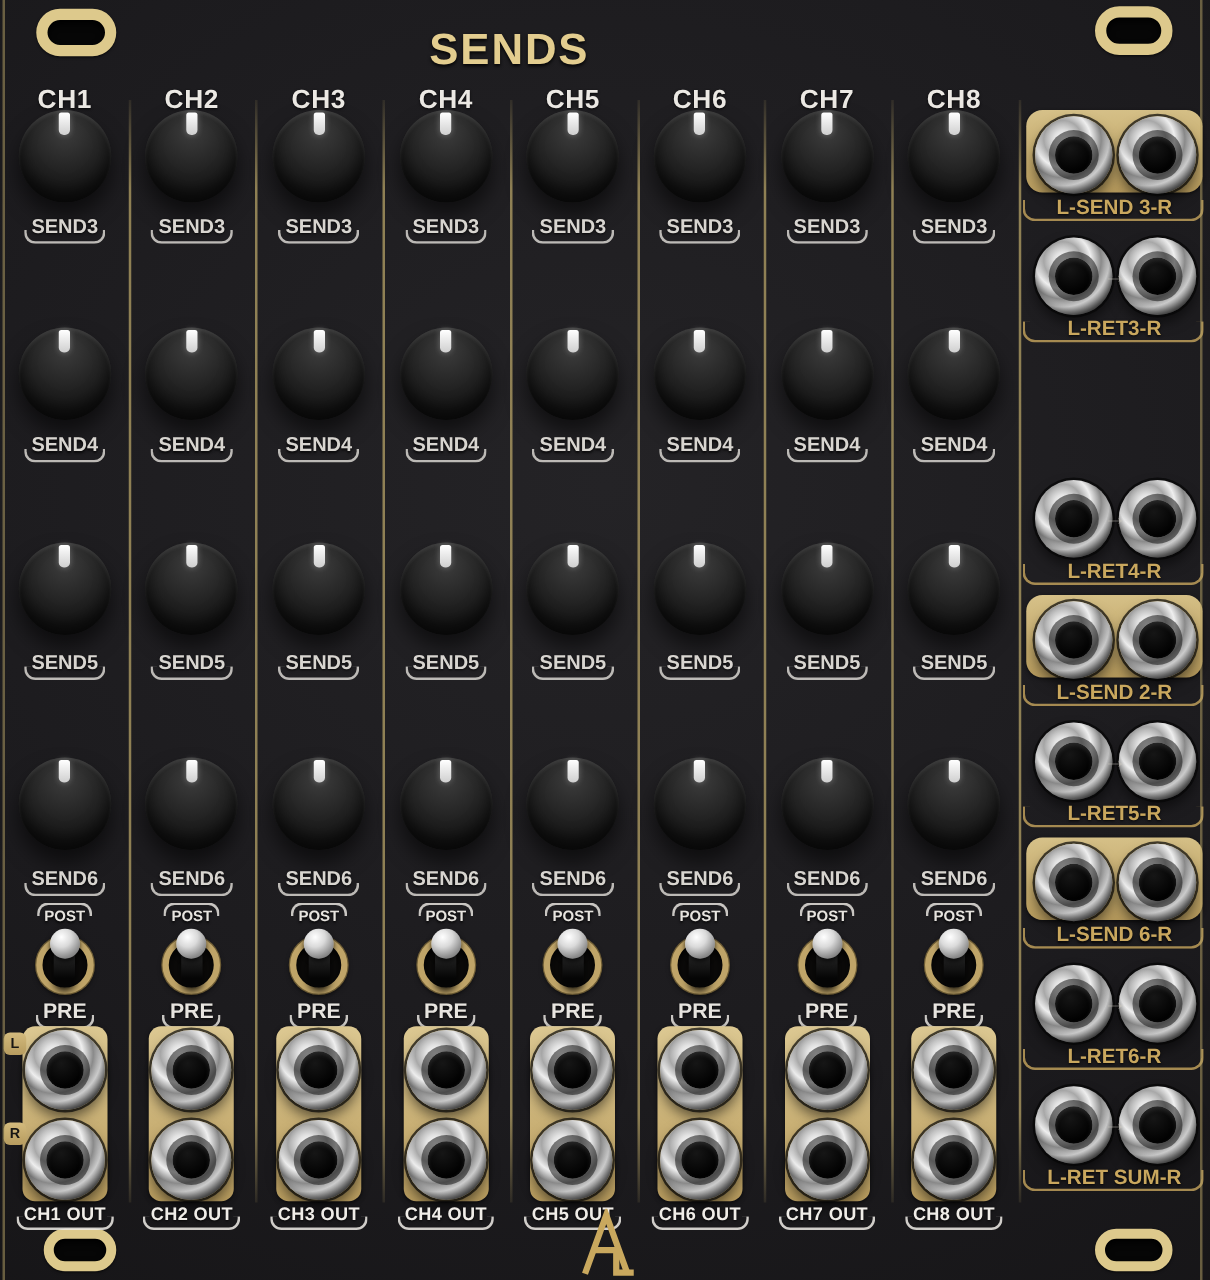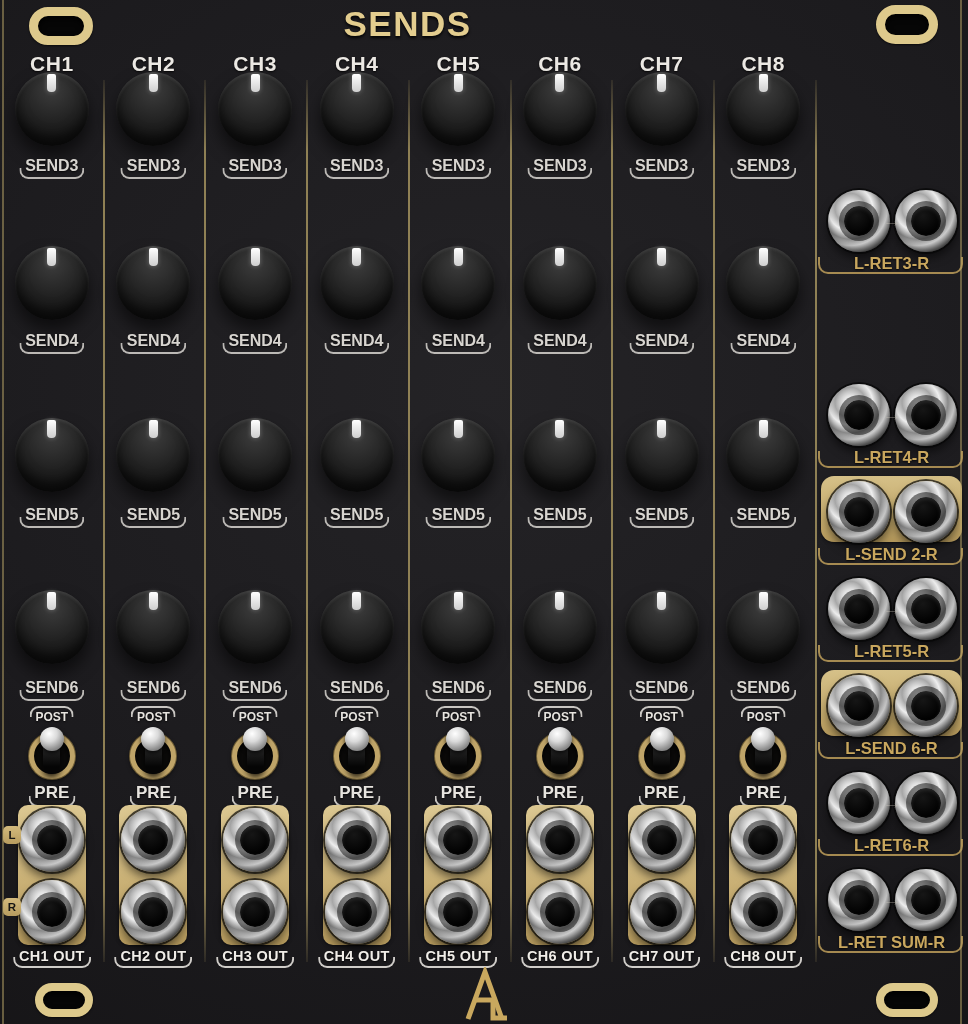--- a/index.html
+++ b/index.html
@@ -21,26 +21,26 @@
   .screw {
     position:absolute; border-radius:999px; border:9px solid #ddc98c; background:#060606;
     box-shadow: inset 0 3px 6px rgba(0,0,0,.95), 0 1px 2px rgba(0,0,0,.6);
   }
   .screw.tl { left:29px; top:7px;  width:64px; height:38px; }
   .screw.tr { left:876px; top:5px; width:62px; height:39px; }
   .screw.bl { left:35px; top:983px; width:58px; height:34px; border-width:8px; }
   .screw.br { left:876px; top:983px; width:62px; height:34px; border-width:8px; }
   
   .title {
-    position:absolute; left:0; right:153px; top:4px; text-align:center;
+    position:absolute; left:0; right:153px; top:20px; text-align:center;
     font-size:35px; font-weight:800; letter-spacing:1.5px; color:#e3cd8f;
     text-shadow: 0 2px 3px rgba(0,0,0,.9);
   }
   
-  #channels { position:absolute; left:1px; top:0; width:813px; height:980px; display:flex; }
+  #channels { position:absolute; left:1px; top:16px; width:813px; height:980px; display:flex; }
   .channel { position:relative; flex:1 1 0; height:100%; }
   .ch-label {
     position:absolute; top:52px; width:100%; text-align:center;
     font-size:21px; font-weight:700; color:#ece9e4; letter-spacing:.5px;
     text-shadow:0 1px 2px rgba(0,0,0,.8);
   }
   .knob {
     position:absolute; left:50%; margin-left:-37px; width:74px; height:74px; border-radius:50%;
     background: radial-gradient(circle at 50% 24%, #3c3c3c, #262626 40%, #141414 72%, #0c0c0c 100%);
     box-shadow: inset 0 2px 3px rgba(255,255,255,.10), inset 0 -8px 12px rgba(0,0,0,.55), 0 10px 16px rgba(0,0,0,.55);
@@ -321,20 +321,27 @@
         <div class="jack jL"></div>
         <div class="jack jR"></div>
         <div class="tag out-tag"><span>CH8 OUT</span><span class="bracket"></span></div>
       </div>
     </div>
 
   <div class="lr-badge" style="top:826px">L</div>
   <div class="lr-badge" style="top:898px">R</div>
 
   <div id="right">
+      <div class="rrow" style="top: 86px;">
+        <div class="r-patch"></div>
+        <div class="jack rjack j1"></div>
+        <div class="jack rjack j2"></div>
+        <div class="r-bracket"></div>
+        <div class="r-tag">L-SEND 3-R</div>
+      </div>
       <div class="rrow" style="top: 183px;">
         <div class="jack rjack j1"></div>
         <div class="jack rjack j2"></div>
         <div class="r-arrow">→</div>
         <div class="r-bracket"></div>
         <div class="r-tag">L-RET3-R</div>
       </div>
       <div class="rrow" style="top: 377px;">
         <div class="jack rjack j1"></div>
         <div class="jack rjack j2"></div>

